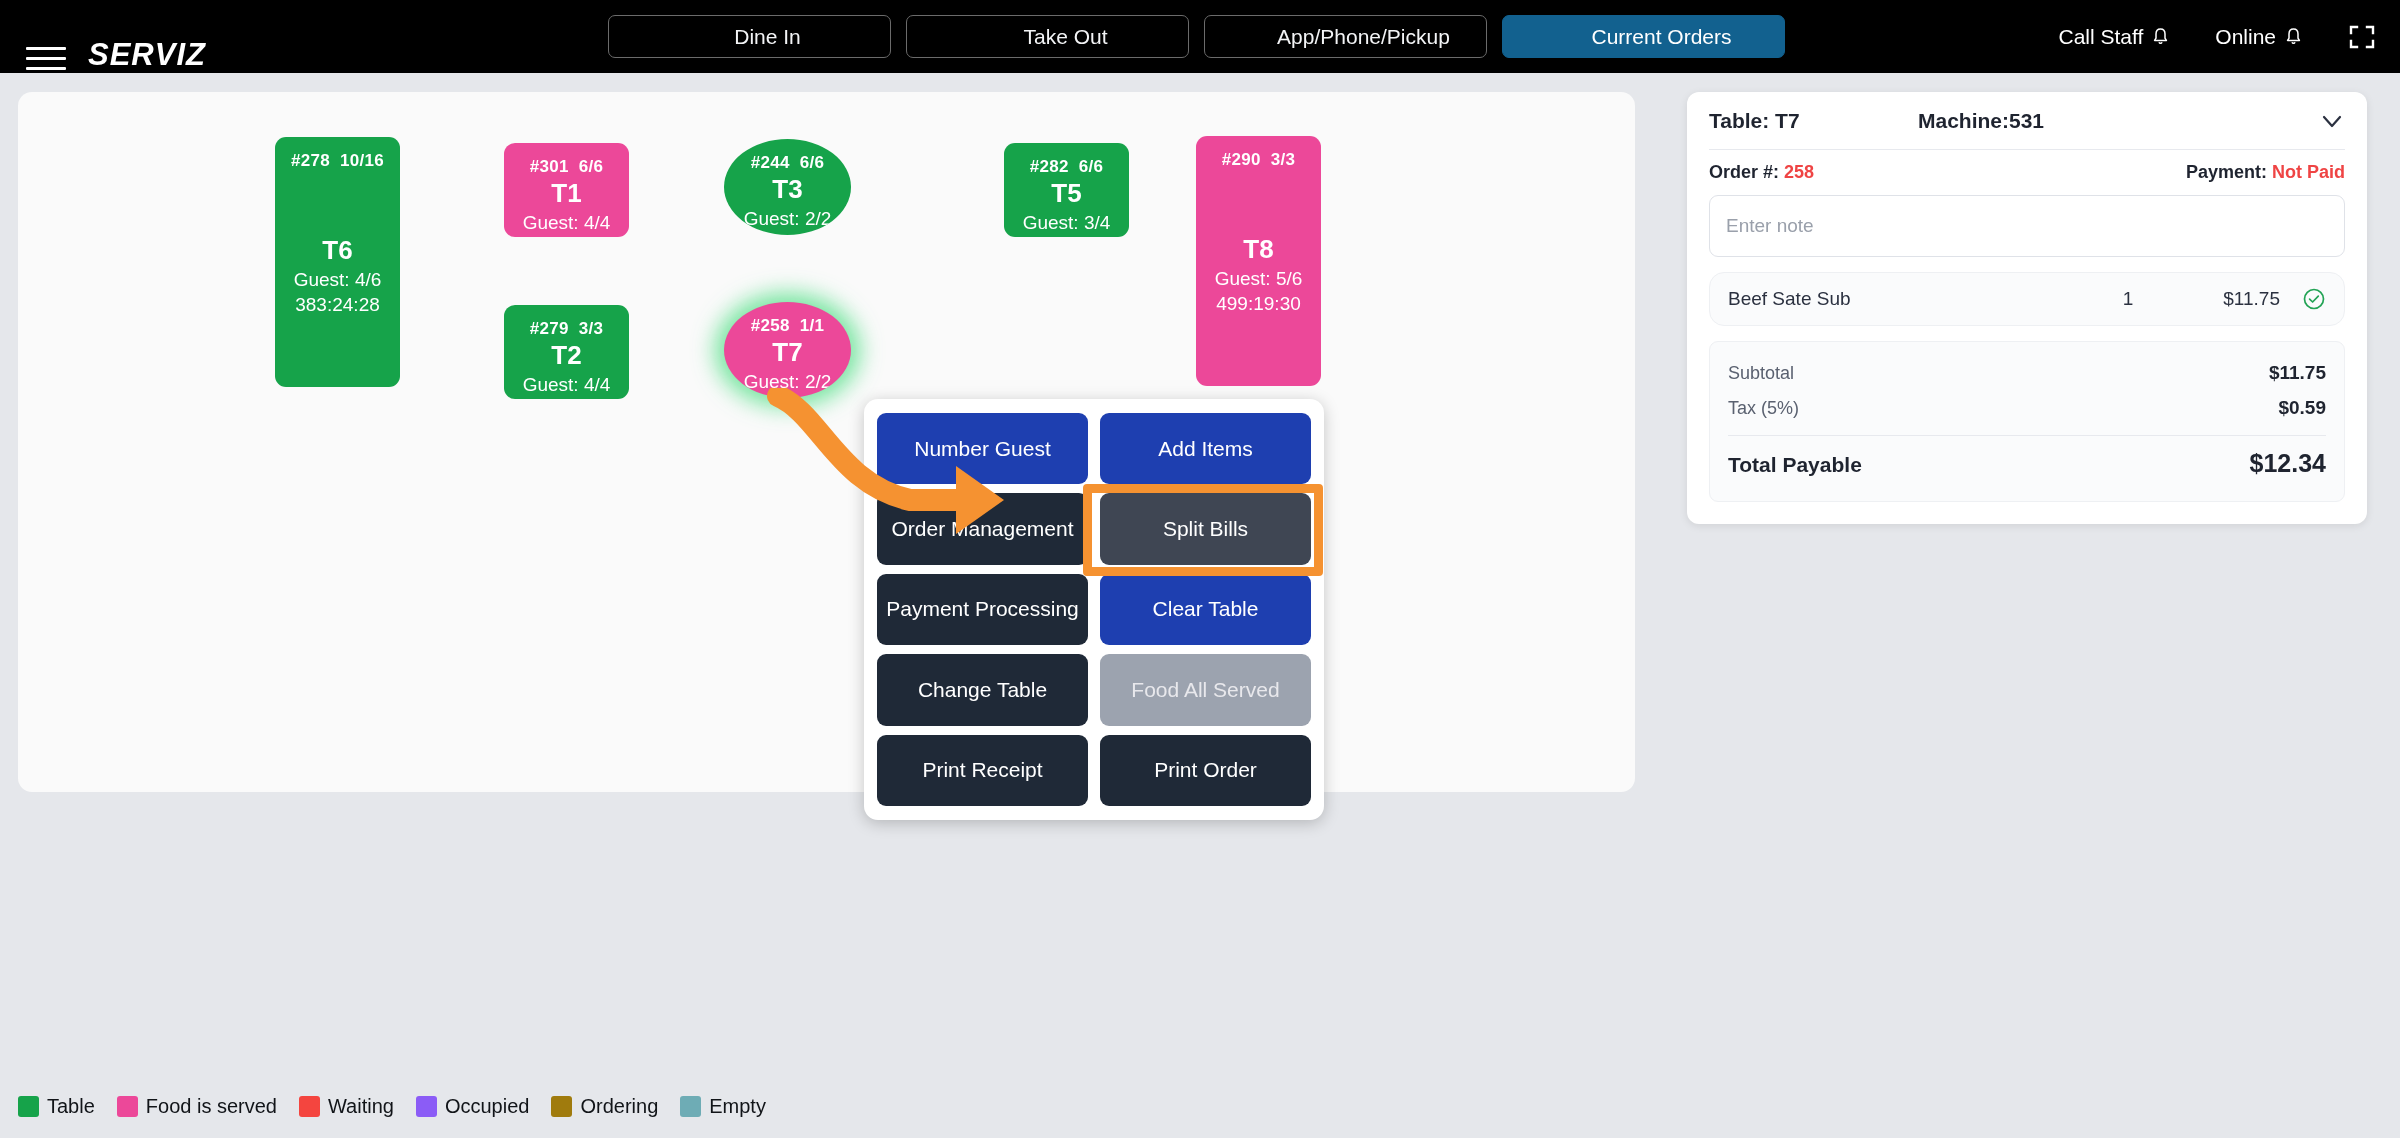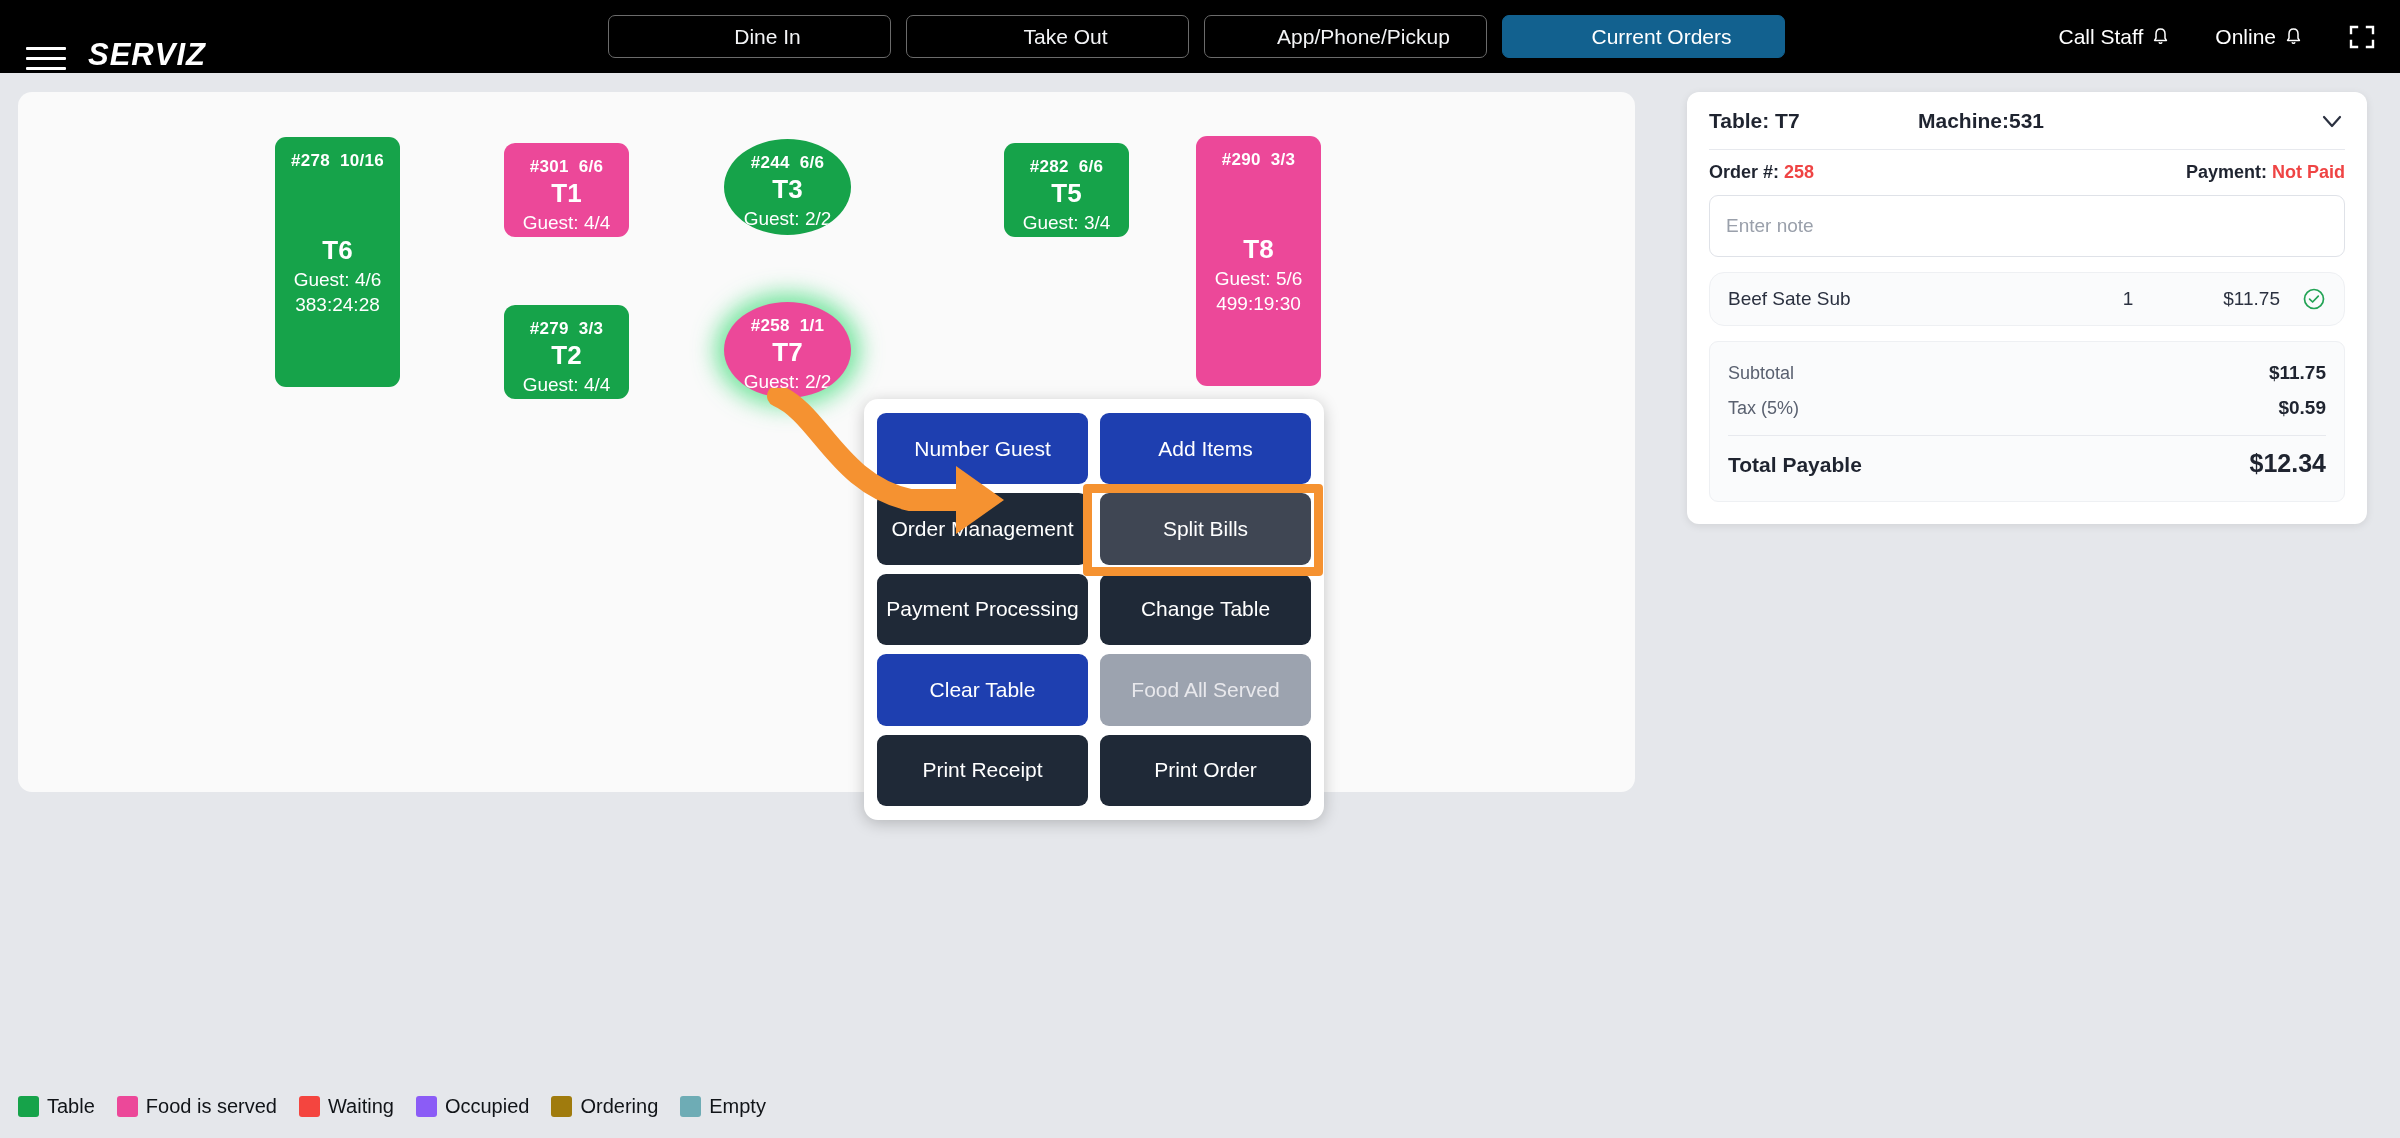--- a/index.html
+++ b/index.html
@@ -298,22 +298,22 @@
     </div>
   </div>
 </div>
 
 <div class="ctxmenu">
   <div class="mbtn blue">Number Guest</div>
   <div class="mbtn blue">Add Items</div>
   <div class="mbtn dark">Order Management</div>
   <div class="mbtn hl">Split Bills</div>
   <div class="mbtn dark">Payment Processing</div>
+  <div class="mbtn blue">Clear Table</div>
   <div class="mbtn dark">Change Table</div>
-  <div class="mbtn blue">Clear Table</div>
   <div class="mbtn disabled">Food All Served</div>
   <div class="mbtn dark">Print Receipt</div>
   <div class="mbtn dark">Print Order</div>
 </div>
 
 <div class="hl-box"></div>
 
 <svg class="arrow-svg" viewBox="0 0 360 230">
   <path d="M18 8 C60 26 78 96 150 112 L214 112" fill="none" stroke="#f59231" stroke-width="22" stroke-linecap="round"></path>
   <path d="M196 78 L244 112 L196 146 Z" fill="#f59231"></path>

